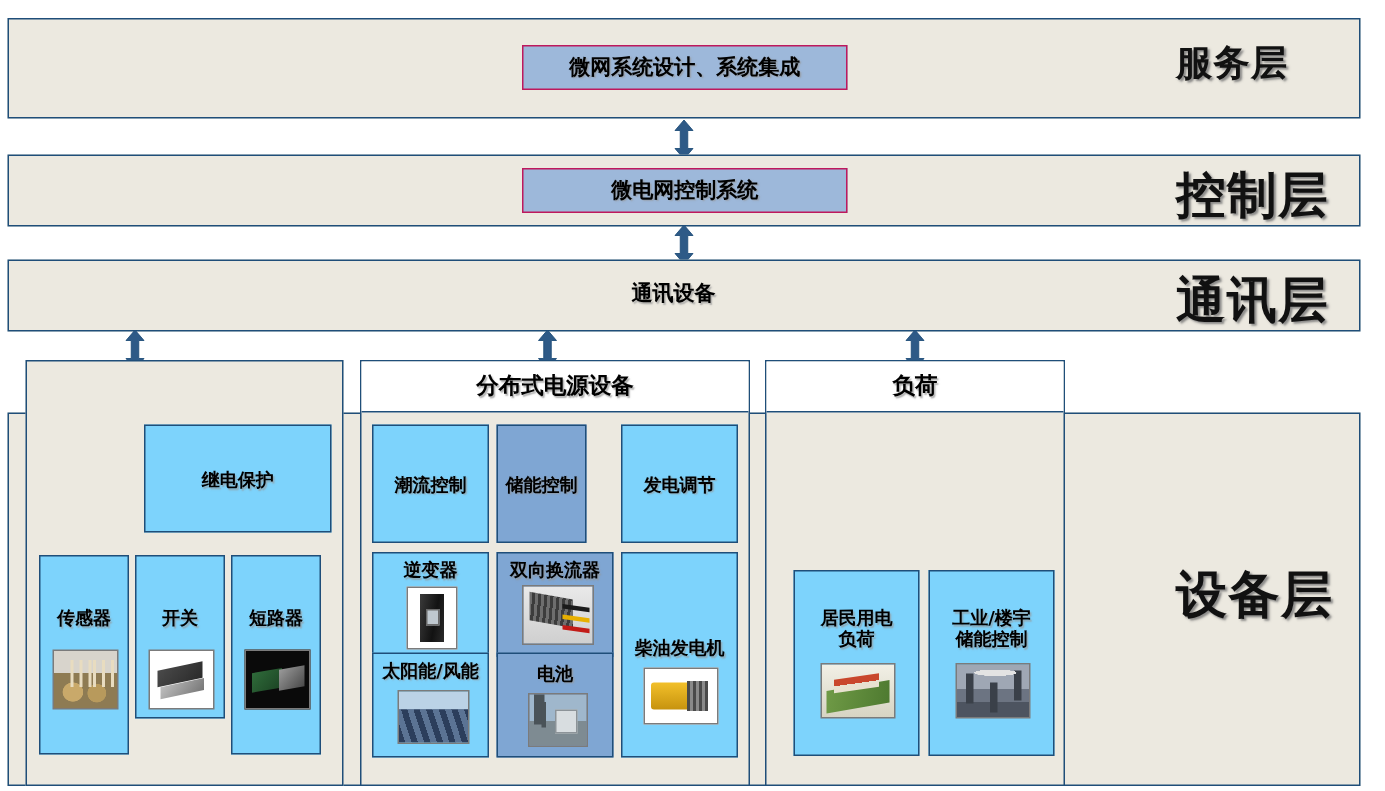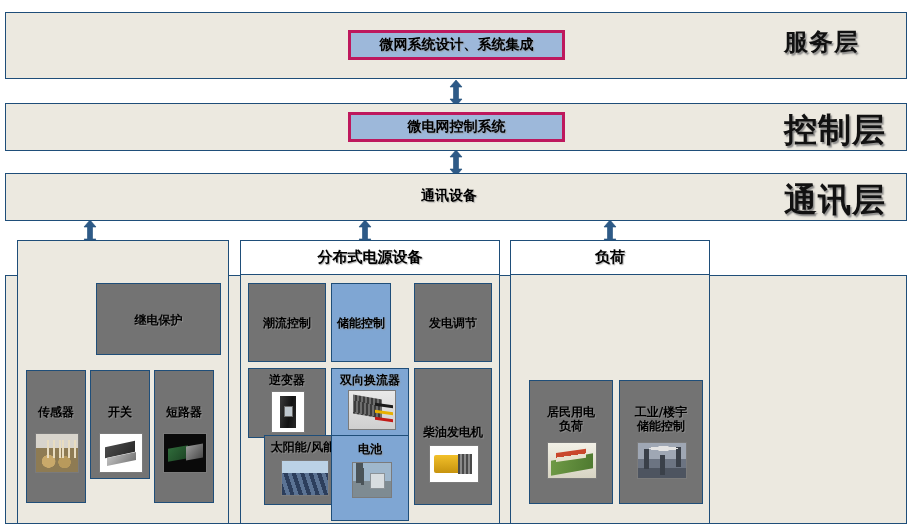--- a/index.html
+++ b/index.html
@@ -44,21 +44,21 @@
   }
   .layer-name-service { left: 784px; top: 26px;  font-size: 24px; }
   .layer-name-control { left: 784px; top: 108px; font-size: 33px; }
   .layer-name-comm    { left: 784px; top: 178px; font-size: 33px; text-align: center; }
   .layer-name-device  { left: 784px; top: 374px; font-size: 34px; }
 
   
   .blue-box {
     position: absolute;
     background: #9DB8DA;
-    border: 3px solid #be185d;
+    border: 1px solid #be185d;
     box-sizing: border-box;
     display: flex;
     align-items: center;
     justify-content: center;
     font-size: 14px;
     color: #000000;
     font-weight: bold;
     text-shadow: 1px 1px 1px rgba(150,150,150,0.7);
   }
   .blue-service { left: 348px; top: 30px;  width: 217px; height: 30px; }
@@ -121,21 +121,21 @@
 
   .panel-grid   { left: 17px;  top: 240px; width: 212px; height: 284px; }
   .panel-dg     { left: 240px; top: 240px; width: 260px; height: 284px; }
   .panel-load   { left: 510px; top: 240px; width: 200px; height: 284px; }
 
   
   .box {
     position: absolute;
     border: 1px solid #1F4E79;
     box-sizing: border-box;
-    background: #737373;
+    background: #7dd3fc;
   }
   .box.sel { background: #7FA6D3; }
 
   .box-label {
     position: absolute;
     left: 0; right: 0;
     text-align: center;
     font-size: 12px;
     font-weight: bold;
     color: #000000;
@@ -312,20 +312,21 @@
     <path d="M8 0 L14 7 L10.5 7 L10.5 19 L14 19 L8 26 L2 19 L5.5 19 L5.5 7 L2 7 Z" fill="#2E5A87" stroke="#1F4E79" stroke-width="0.6"></path>
   </svg>
   <svg class="arrow" style="left:357px; top:220px;" viewBox="0 0 16 26">
     <path d="M8 0 L14 7 L10.5 7 L10.5 19 L14 19 L8 26 L2 19 L5.5 19 L5.5 7 L2 7 Z" fill="#2E5A87" stroke="#1F4E79" stroke-width="0.6"></path>
   </svg>
   <svg class="arrow" style="left:602px; top:220px;" viewBox="0 0 16 26">
     <path d="M8 0 L14 7 L10.5 7 L10.5 19 L14 19 L8 26 L2 19 L5.5 19 L5.5 7 L2 7 Z" fill="#2E5A87" stroke="#1F4E79" stroke-width="0.6"></path>
   </svg>
 
   <div class="band-device"></div>
+  <div class="layer-name layer-name-device">设备层</div>
 
   <div class="panel panel-grid">
     <div class="panel-body">
 
       <div class="box" style="left:78px; top:8px; width:125px; height:72px;">
         <div class="box-label" style="top:29px;">继电保护</div>
       </div>
 
       <div class="box" style="left:8px; top:95px; width:60px; height:133px;">
         <div class="box-label" style="top:34px;">传感器</div>
@@ -369,26 +370,26 @@
       <div class="box sel" style="left:90px; top:93px; width:78px; height:70px;">
         <div class="box-label" style="top:4px;">双向换流器</div>
         <div class="thumb art-converter" style="left:16px; top:21px; width:48px; height:40px;"></div>
       </div>
 
       <div class="box" style="left:173px; top:93px; width:78px; height:137px;">
         <div class="box-label" style="top:56px;">柴油发电机</div>
         <div class="thumb art-diesel" style="left:14px; top:76px; width:50px; height:38px;"></div>
       </div>
 
-      <div class="box" style="left:7px; top:160px; width:78px; height:70px;margin-left:16px;">
+      <div class="box" style="left:7px; top:160px; width:78px; height:70px;">
         <div class="box-label" style="top:4px;">太阳能/风能</div>
         <div class="thumb art-solar" style="left:16px; top:24px; width:48px; height:36px;"></div>
       </div>
 
-      <div class="box sel" style="left:90px; top:160px; width:78px; height:86px;">
+      <div class="box sel" style="left:90px; top:160px; width:78px; height:70px;">
         <div class="box-label" style="top:6px;">电池</div>
         <div class="thumb art-battery" style="left:20px; top:26px; width:40px; height:36px;"></div>
       </div>
 
     </div>
   </div>
 
   <div class="panel panel-load">
     <div class="panel-head">负荷</div>
     <div class="panel-body">

